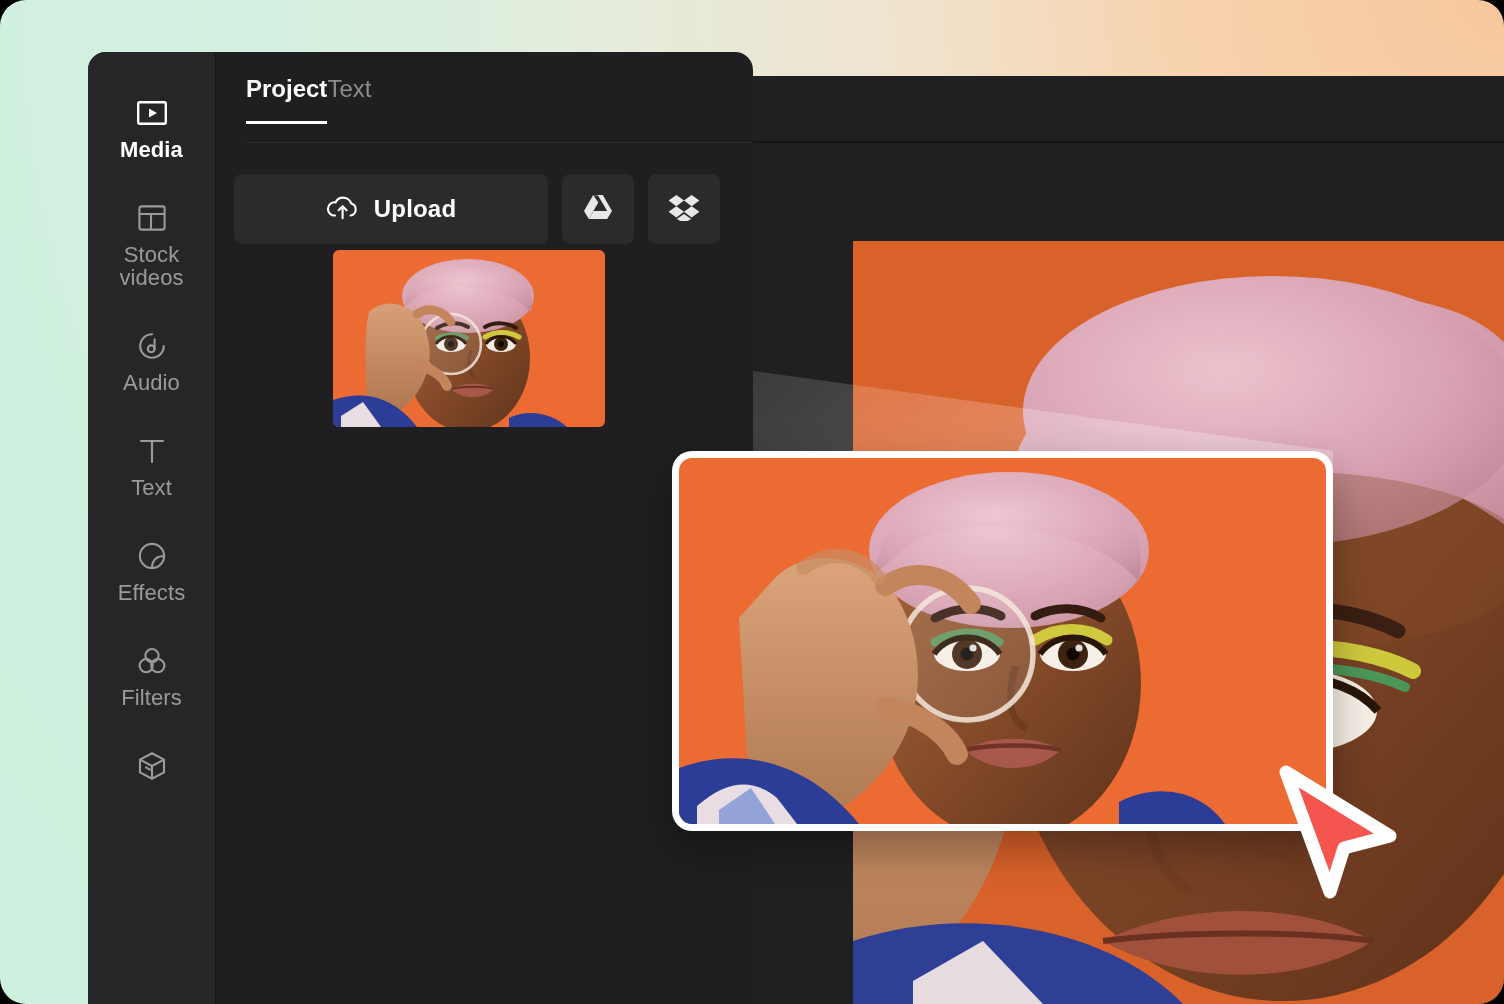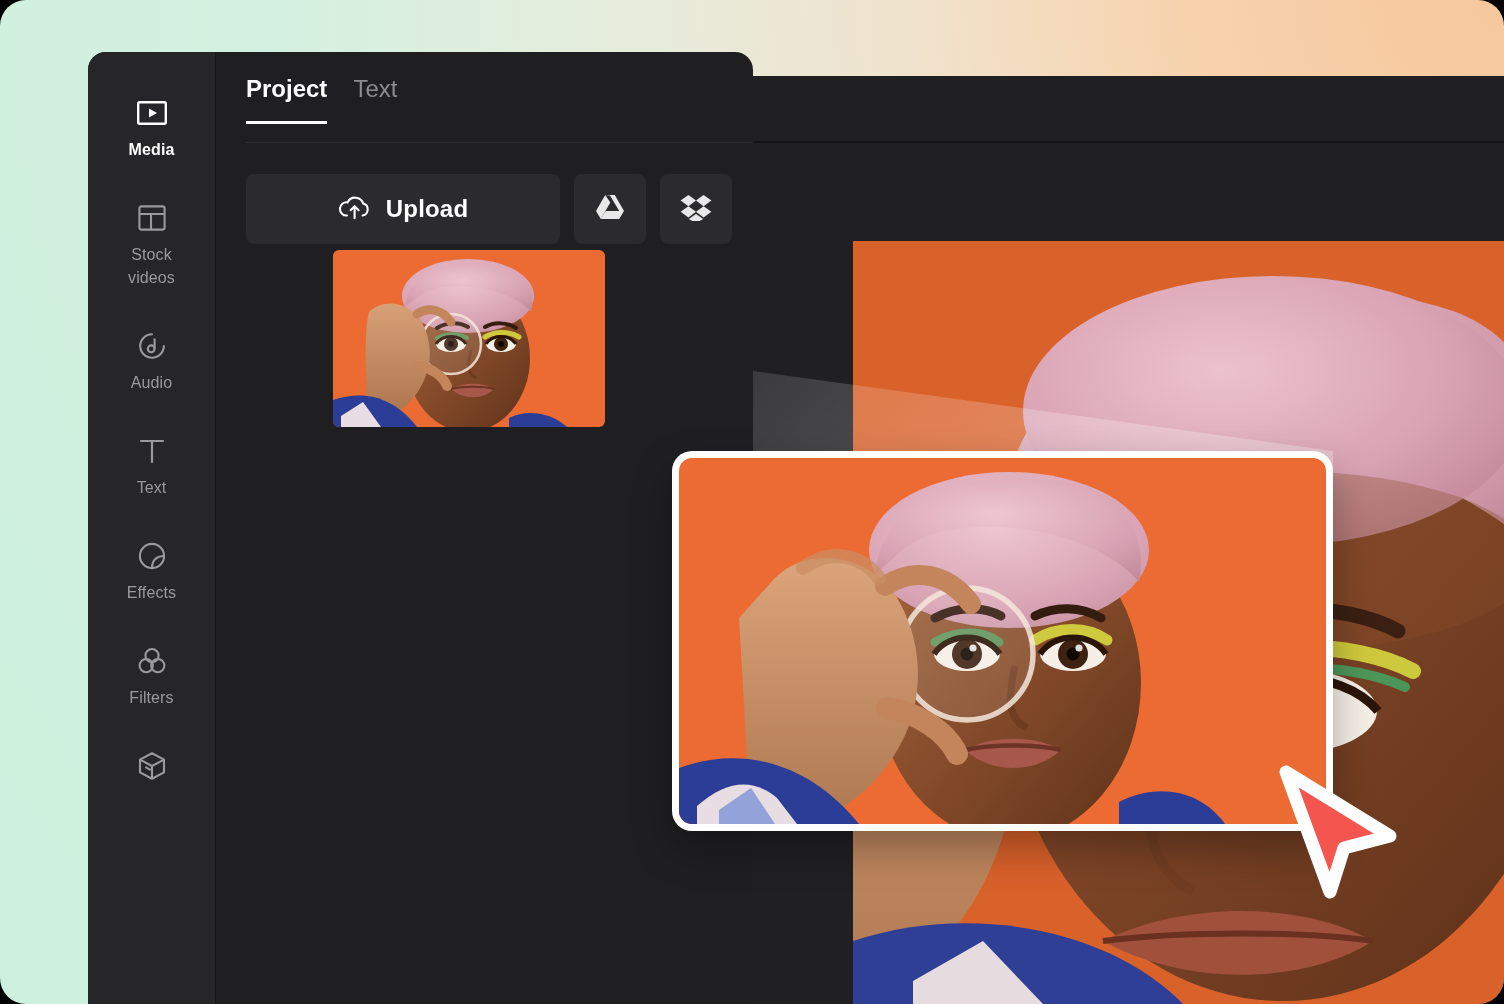--- a/index.html
+++ b/index.html
@@ -42,37 +42,37 @@
     background:#262628;
     border-right:1px solid #18181a;
   }
   .side-item{
     display:flex;flex-direction:column;align-items:center;justify-content:flex-start;
     width:100%;padding-top:10px;cursor:pointer;
   }
   .side-ico{width:34px;height:34px;display:flex;align-items:center;justify-content:center;margin-bottom:8px;}
   .side-ico svg{display:block;}
   .side-lbl{
-    font-size:16px;line-height:23px;color:#9a9a9b;text-align:center;letter-spacing:.1px;
+    font-size:22px;line-height:23px;color:#9a9a9b;text-align:center;letter-spacing:.1px;
   }
   .side-item.active .side-lbl{color:#ffffff;font-weight:600;}
   .side-list{position:absolute;left:0;top:34px;width:100%;}
   .side-item + .side-item{margin-top:30px;}
 
   
   .panel{position:absolute;left:127px;top:0;right:0;bottom:0;}
-  .tabs{position:absolute;left:31px;top:22px;display:flex;align-items:flex-end;gap:26px;}
+  .tabs{position:absolute;left:31px;top:22px;display:flex;align-items:flex-end;}
   .tab{
     font-size:24px;line-height:30px;color:#8c8c8e;padding-bottom:17px;cursor:pointer;
     border-bottom:3px solid transparent;
   }
   .tab.active{color:#fff;font-weight:600;border-bottom-color:#ffffff;}
   .tab-rule{position:absolute;left:31px;top:90px;width:506px;height:1px;background:#2e2e30;}
 
-  .actions{position:absolute;left:31px;top:122px;display:flex;gap:14px;}
+  .actions{position:absolute;left:19px;top:122px;display:flex;gap:14px;}
   .upload-btn{
     width:314px;height:70px;border-radius:8px;background:#2b2b2d;
     display:flex;align-items:center;justify-content:center;gap:16px;cursor:pointer;
   }
   .upload-btn .lbl{font-size:24px;color:#fff;font-weight:600;letter-spacing:.2px;}
   .sq-btn{
     width:72px;height:70px;border-radius:8px;background:#2b2b2d;
     display:flex;align-items:center;justify-content:center;cursor:pointer;
   }
 

